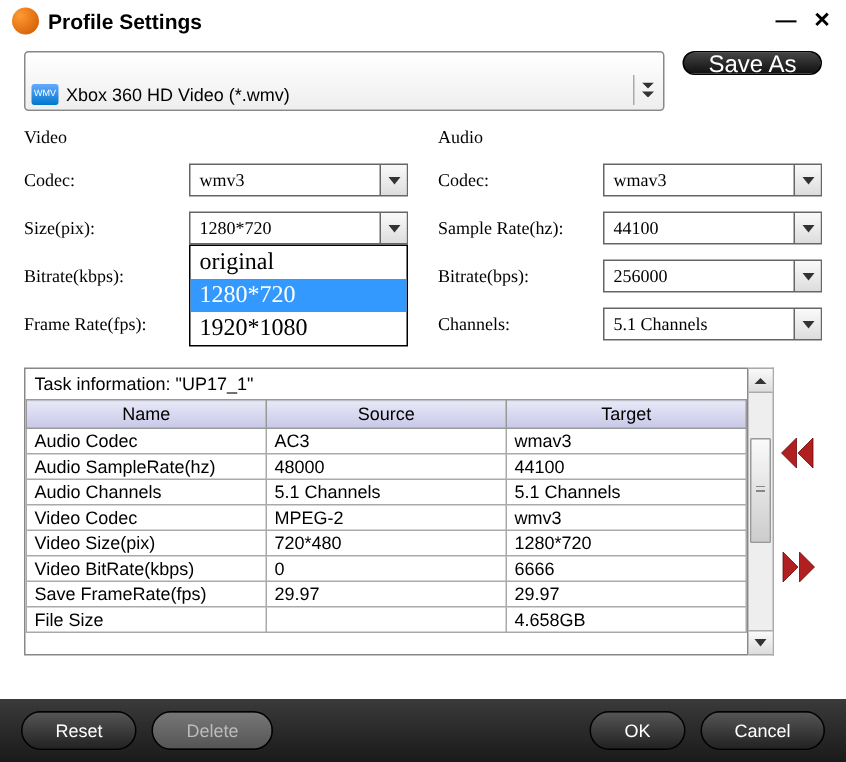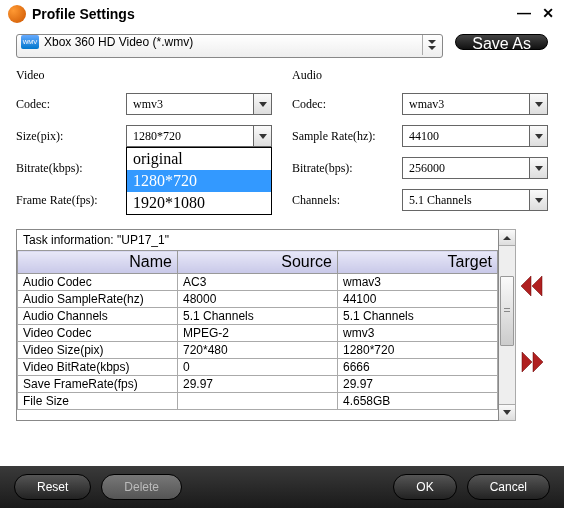--- a/index.html
+++ b/index.html
@@ -4,21 +4,21 @@
 <style>
 * { box-sizing: border-box; margin: 0; padding: 0; }
 body { font-family: Arial, sans-serif; font-size: 12px; background: #fff; width: 564px; height: 508px; overflow: hidden; position: relative; }
 
 .titlebar { display: flex; align-items: center; padding: 4px 8px; height: 28px; }
 .app-icon { width: 18px; height: 18px; margin-right: 6px; background: radial-gradient(circle at 30% 30%, #ff9933, #cc5500); border-radius: 50%; position: relative; }
 .title { font-weight: bold; font-size: 14px; flex: 1; }
 .min-btn, .close-btn { width: 16px; height: 16px; cursor: pointer; margin-left: 8px; font-weight: bold; font-size: 14px; text-align: center; line-height: 14px; }
 
 .toprow { display: flex; padding: 6px 16px 10px; gap: 12px; }
-.profile-select { flex: 1; display: flex; align-items: flex-start; border: 1px solid #888; border-radius: 3px; background: linear-gradient(#fff,#eee); height: 24px; padding: 0 2px 15px 4px; }
+.profile-select { flex: 1; display: flex; align-items: flex-end; border: 1px solid #888; border-radius: 3px; background: linear-gradient(#fff,#eee); height: 40px; padding: 0 2px 3px 4px; }
 .wmv-icon { width: 18px; height: 14px; background: linear-gradient(#6af,#07c); border-radius: 2px; margin-right: 5px; font-size: 6px; color: #fff; text-align: center; line-height: 14px; }
 .profile-text { flex: 1; font-size: 12px; }
 .combo-arrow { width: 18px; height: 20px; border-left: 1px solid #aaa; display: flex; align-items: center; justify-content: center; }
 .save-as { background: linear-gradient(#444,#111); color: #fff; border: 1px solid #000; border-radius: 12px; padding: 0 16px; font-size: 16px; cursor: pointer; height: 16px; }
 
 .columns { display: flex; padding: 0 16px; gap: 20px; }
 .col { flex: 1; font-family: Liberation Serif, serif; }
 .section-title { font-size: 12px; margin-bottom: 10px; }
 .field-row { display: flex; align-items: center; margin-bottom: 10px; position: relative; }
 .field-label { width: 110px; font-size: 12px; }
@@ -29,21 +29,21 @@
 .tri-up { border-top: none; border-bottom: 4px solid #333; }
 
 .dropdown-popup { position: absolute; top: 22px; left: 110px; right: 0; border: 1px solid #000; background: #fff; z-index: 10; }
 .dd-item { padding: 2px 6px; font-size: 16px; cursor: pointer; }
 .dd-selected { background: #3399ff; color: #fff; }
 
 .table-wrap { margin: 8px 16px 0; display: flex; }
 .table-scroll { flex: 1; border: 1px solid #888; background: #fff; height: 192px; overflow: hidden; position: relative; }
 .task-title { padding: 3px 6px; font-size: 12px; }
 .tbl { width: 100%; border-collapse: collapse; table-layout: fixed; }
-.tbl th { background: linear-gradient(#e8e8f8,#c8c8e8); border: 1px solid #999; padding: 2px 5px; text-align: right; font-weight: normal; font-size: 16px; }
+.tbl th { background: linear-gradient(#e8e8f8,#c8c8e8); border: 1px solid #999; padding: 2px 5px; text-align: center; font-weight: normal; font-size: 12px; }
 .tbl td { border: 1px solid #aaa; padding: 1px 5px; font-size: 12px; height: 17px; }
 
 .vscroll { width: 17px; background: #eee; border: 1px solid #aaa; border-left: none; display: flex; flex-direction: column; height: 192px; }
 .vscroll-btn { height: 16px; background: linear-gradient(#fafafa,#ddd); border-bottom: 1px solid #aaa; display:flex; align-items:center; justify-content:center;}
 .vscroll-btn.bot { border-bottom:none; border-top:1px solid #aaa; }
 .vscroll-track { flex: 1; position: relative; }
 .vscroll-thumb { position: absolute; top: 30px; left: 1px; right: 1px; height: 70px; background: linear-gradient(#fafafa,#ccc); border: 1px solid #999; border-radius: 1px; }
 .vscroll-thumb::after { content:""; position:absolute; top:50%; left:3px; right:3px; height:6px; transform:translateY(-50%); background: repeating-linear-gradient(#888 0 1px, transparent 1px 3px); }
 
 .side-arrows { width: 32px; display: flex; flex-direction: column; justify-content: space-around; align-items: center; padding: 20px 0; }

